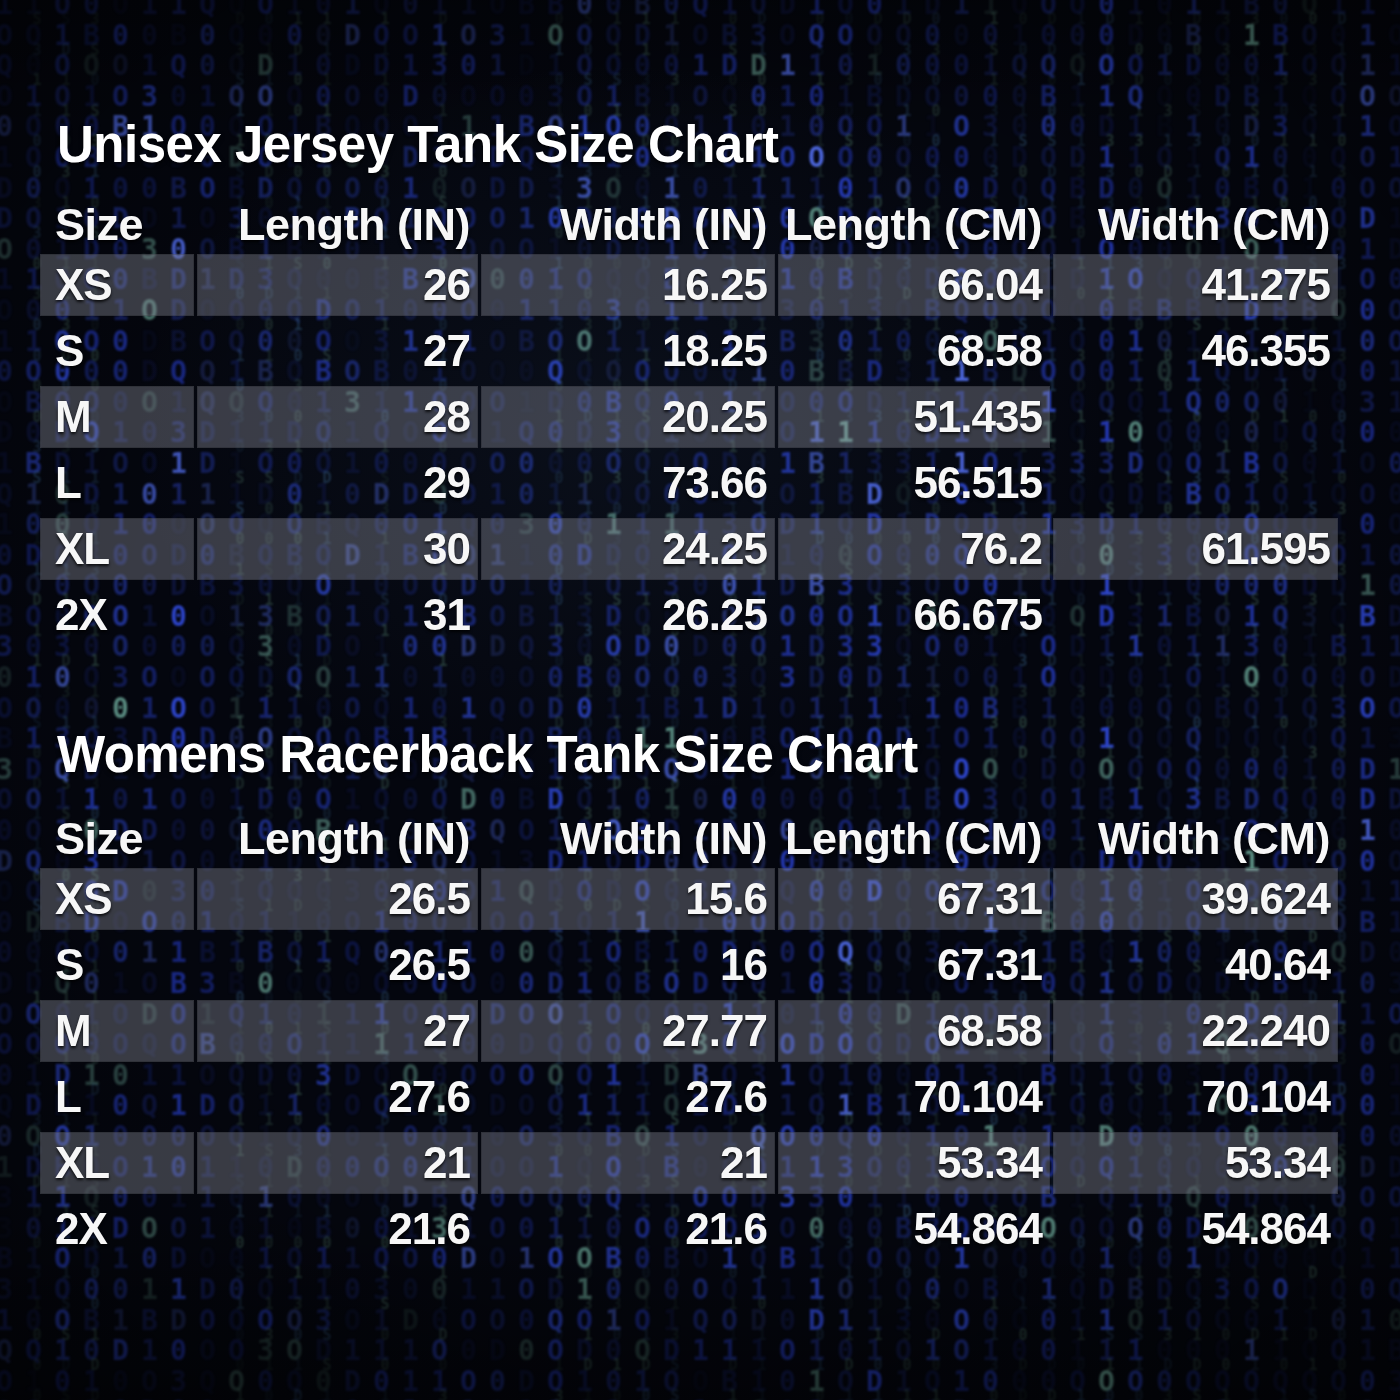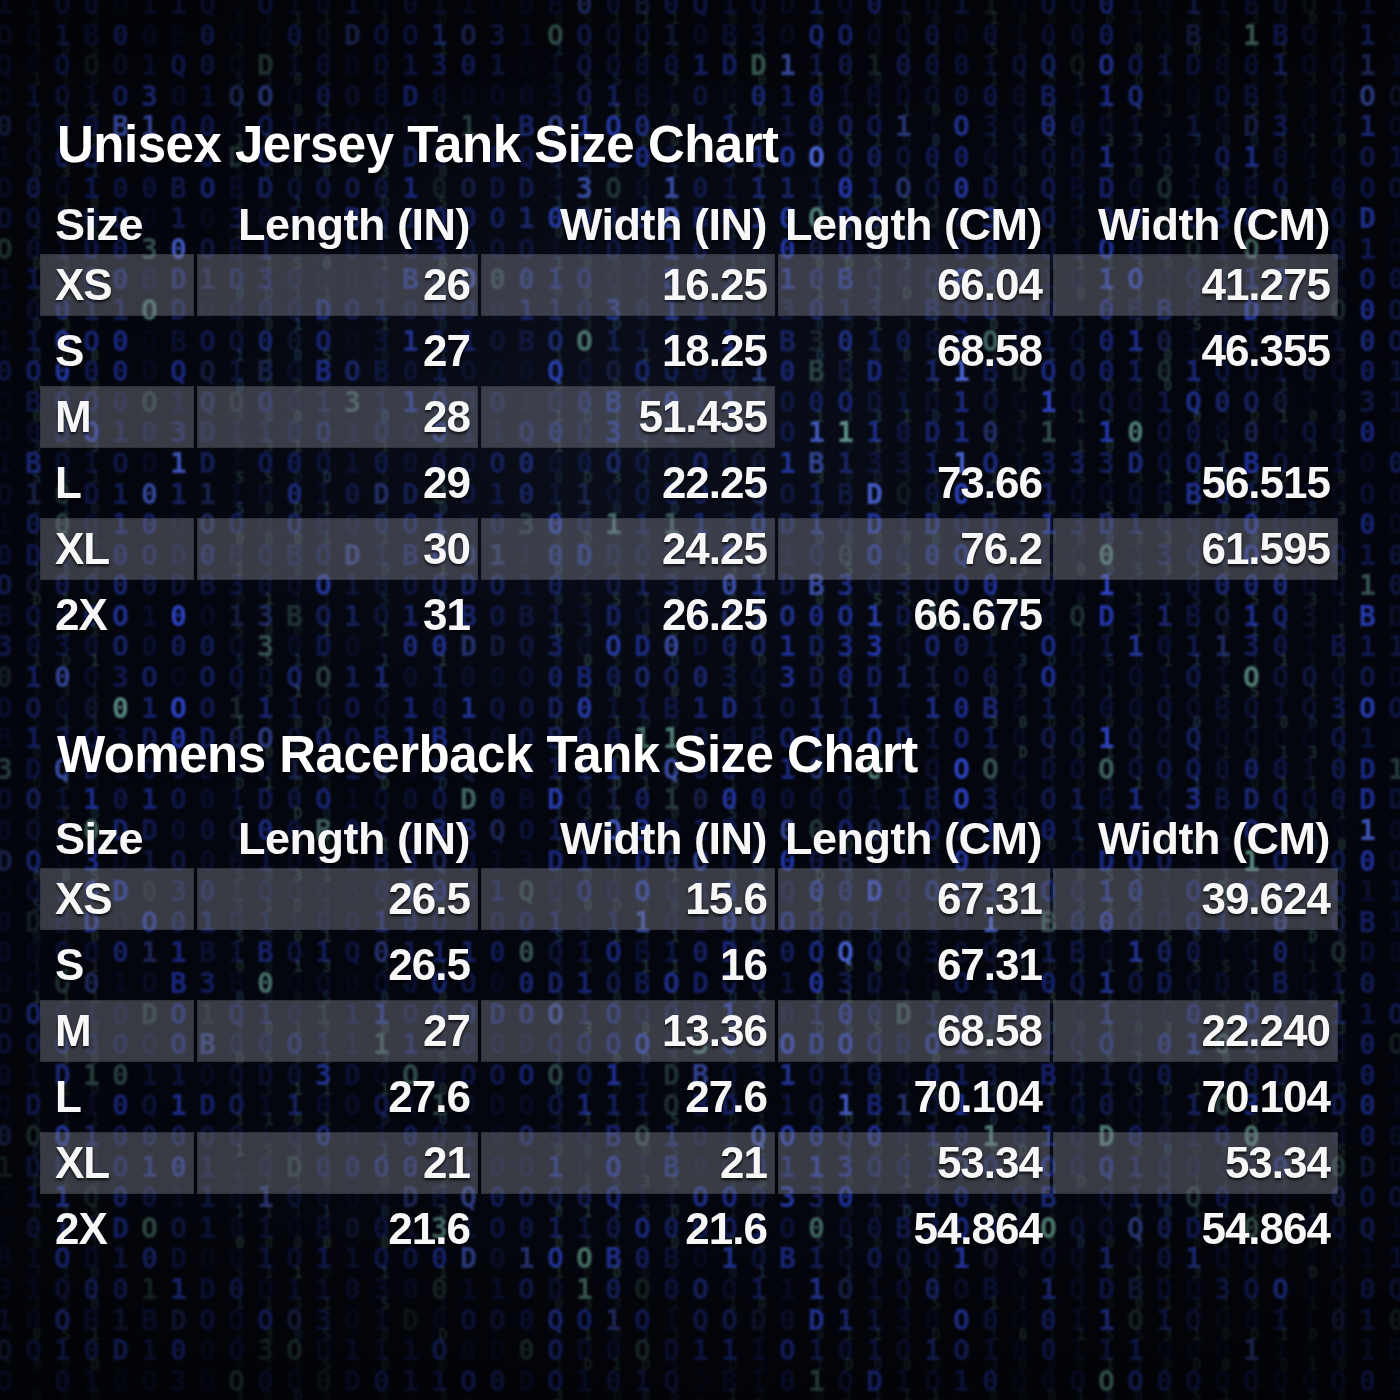--- a/index.html
+++ b/index.html
@@ -4134,26 +4134,26 @@
       <div class="trow data">
         <div class="cell first">S</div>
         <div class="cell">27</div>
         <div class="cell">18.25</div>
         <div class="cell">68.58</div>
         <div class="cell">46.355</div>
       </div>
       <div class="trow data stripe">
         <div class="cell first">M</div>
         <div class="cell">28</div>
+        <div class="cell">20.25</div>
         <div class="cell">51.435</div>
       </div>
       <div class="trow data">
         <div class="cell first">L</div>
         <div class="cell">29</div>
-        <div class="cell">22.25</div>
         <div class="cell">73.66</div>
         <div class="cell">56.515</div>
       </div>
       <div class="trow data stripe">
         <div class="cell first">XL</div>
         <div class="cell">30</div>
         <div class="cell">24.25</div>
         <div class="cell">76.2</div>
         <div class="cell">61.595</div>
       </div>
@@ -4179,25 +4179,26 @@
         <div class="cell">26.5</div>
         <div class="cell">15.6</div>
         <div class="cell">67.31</div>
         <div class="cell">39.624</div>
       </div>
       <div class="trow data">
         <div class="cell first">S</div>
         <div class="cell">26.5</div>
         <div class="cell">16</div>
         <div class="cell">67.31</div>
+        <div class="cell">40.64</div>
       </div>
       <div class="trow data stripe">
         <div class="cell first">M</div>
         <div class="cell">27</div>
-        <div class="cell">13.36</div>
+        <div class="cell">27.77</div>
         <div class="cell">68.58</div>
         <div class="cell">22.240</div>
       </div>
       <div class="trow data">
         <div class="cell first">L</div>
         <div class="cell">27.6</div>
         <div class="cell">27.6</div>
         <div class="cell">70.104</div>
         <div class="cell">70.104</div>
       </div>

